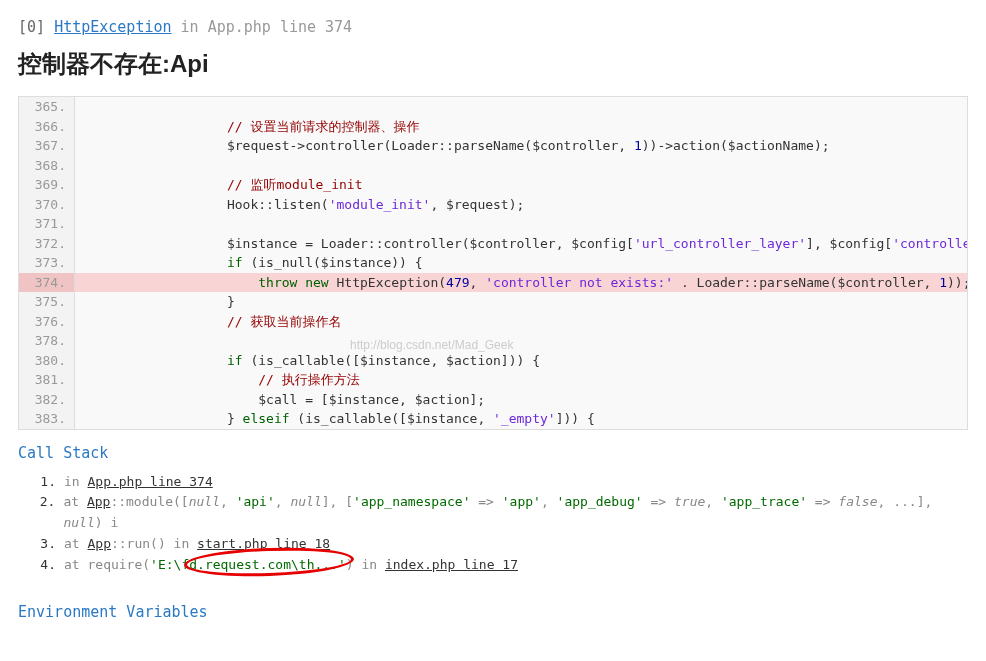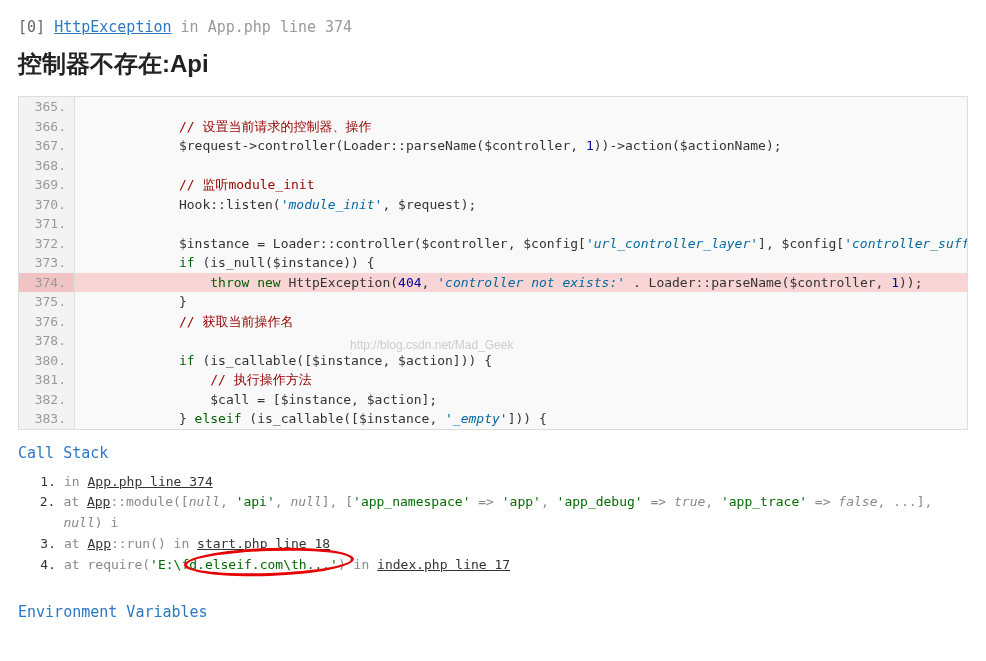--- a/index.html
+++ b/index.html
@@ -5,28 +5,28 @@
     * { margin: 0; padding: 0; box-sizing: border-box; }
     body { font-family: Consolas, "Courier New", monospace; font-size: 13px; background: #fff; color: #333; width: 986px; }
     .container { padding: 18px 18px 18px 18px; }
     .header-line { font-family: Consolas, monospace; font-size: 15px; margin-bottom: 12px; }
     .bracket { color: #666; }
     .exception-link { color: #2b78c4; text-decoration: underline; cursor: pointer; }
     .in-text { color: #999; }
     .file-text { color: #999; }
     .error-title { font-family: Arial, "Microsoft YaHei", sans-serif; font-size: 24px; color: #222; margin-bottom: 16px; margin-top: 4px; }
     .code-block { border: 1px solid #ddd; background: #f9f9f9; overflow: hidden; font-family: Consolas, monospace; font-size: 13px; margin-bottom: 14px; }
-    .code-line { display: flex; line-height: 1.5; }
+    .code-line { display: flex; line-height: 1.5; gap: 48px; }
     .line-number { width: 56px; text-align: right; padding-right: 8px; color: #999; background: #f3f3f3; border-right: 1px solid #ddd; flex-shrink: 0; user-select: none; }
     .line-content { padding-left: 10px; white-space: pre; flex: 1; overflow: hidden; }
     .code-line.highlight { background: #f8d4d4; }
     .code-line.highlight .line-number { background: #f0c4c4; }
     .kw { color: #006000; }
     .cmt { color: #940000; }
-    .str { color: #0369a1; font-style: italic; }
+    .str { color: #6d28d9; }
     .num { color: #0000a0; }
     .section-title { font-family: Consolas, monospace; color: #2b78c4; font-size: 15px; margin: 10px 0 10px 0; }
     .call-stack-list { font-family: Consolas, monospace; font-size: 13px; line-height: 1.6; margin-left: 18px; }
     .call-stack-item { display: flex; }
     .cs-num { width: 20px; text-align: right; color: #333; margin-right: 8px; }
     .cs-content { color: #888; }
     .cs-link { color: #333; text-decoration: underline; }
     .cs-str { color: #006a00; }
     .cs-null { font-style: italic; color: #888; }
     .cs-true { font-style: italic; color: #888; }
@@ -90,21 +90,21 @@
       <div class="code-line">
         <div class="line-number">372.</div>
         <div class="line-content">            $instance = Loader::controller($controller, $config[<span class="str">'url_controller_layer'</span>], $config[<span class="str">'controller_suffix'</span>], $con</div>
       </div>
       <div class="code-line">
         <div class="line-number">373.</div>
         <div class="line-content">            <span class="kw">if</span> (is_null($instance)) {</div>
       </div>
       <div class="code-line highlight">
         <div class="line-number">374.</div>
-        <div class="line-content">                <span class="kw">throw</span> <span class="kw">new</span> HttpException(<span class="num">404</span>, <span class="str">'controller not exists:'</span> . Loader::parseName($controller, <span class="num">1</span>));</div>
+        <div class="line-content">                <span class="kw">throw</span> <span class="kw">new</span> HttpException(<span class="num">479</span>, <span class="str">'controller not exists:'</span> . Loader::parseName($controller, <span class="num">1</span>));</div>
       </div>
       <div class="code-line">
         <div class="line-number">375.</div>
         <div class="line-content">            }</div>
       </div>
       <div class="code-line">
         <div class="line-number">376.</div>
         <div class="line-content"><span class="cmt">            // 获取当前操作名</span></div>
       </div>
       <div class="code-line">
@@ -141,20 +141,20 @@
       <div class="call-stack-item">
         <div class="cs-num">2.</div>
         <div class="cs-content">at <span class="cs-link">App</span>::module([<span class="cs-null">null</span>, <span class="cs-str">'api'</span>, <span class="cs-null">null</span>], [<span class="cs-str">'app_namespace'</span> =&gt; <span class="cs-str">'app'</span>, <span class="cs-str">'app_debug'</span> =&gt; <span class="cs-true">true</span>, <span class="cs-str">'app_trace'</span> =&gt; <span class="cs-false">false</span>, ...], <span class="cs-null">null</span>) i</div>
       </div>
       <div class="call-stack-item">
         <div class="cs-num">3.</div>
         <div class="cs-content">at <span class="cs-link">App</span>::run() in <span class="cs-link">start.php line 18</span></div>
       </div>
       <div class="call-stack-item">
         <div class="cs-num">4.</div>
-        <div class="cs-content">at require(<span class="cs-str">'E:\fd.elseif.com\th...'</span>) in <span class="cs-link">index.php line 17</span></div>
+        <div class="cs-content">at require(<span class="cs-str">'E:\fd.request.com\th...'</span>) in <span class="cs-link">index.php line 17</span></div>
       </div>
     </div>
 
   <div class="circle-annotation"></div>
 
   <div class="section-title" style="margin-top:28px;">Environment Variables</div>
 </div>
 
 </body></html>

